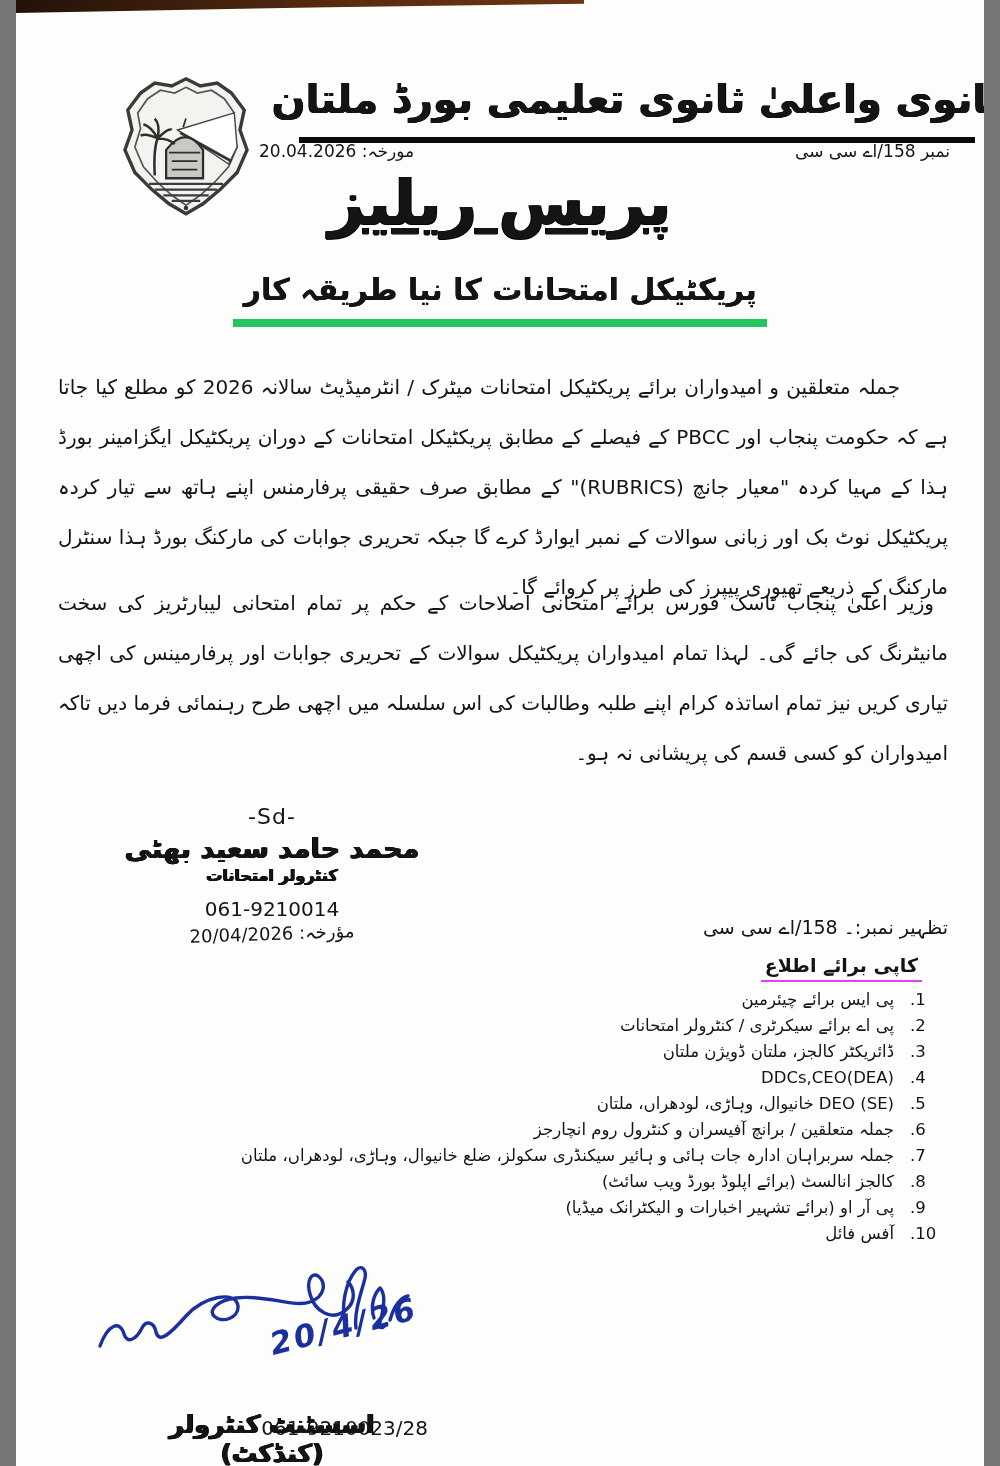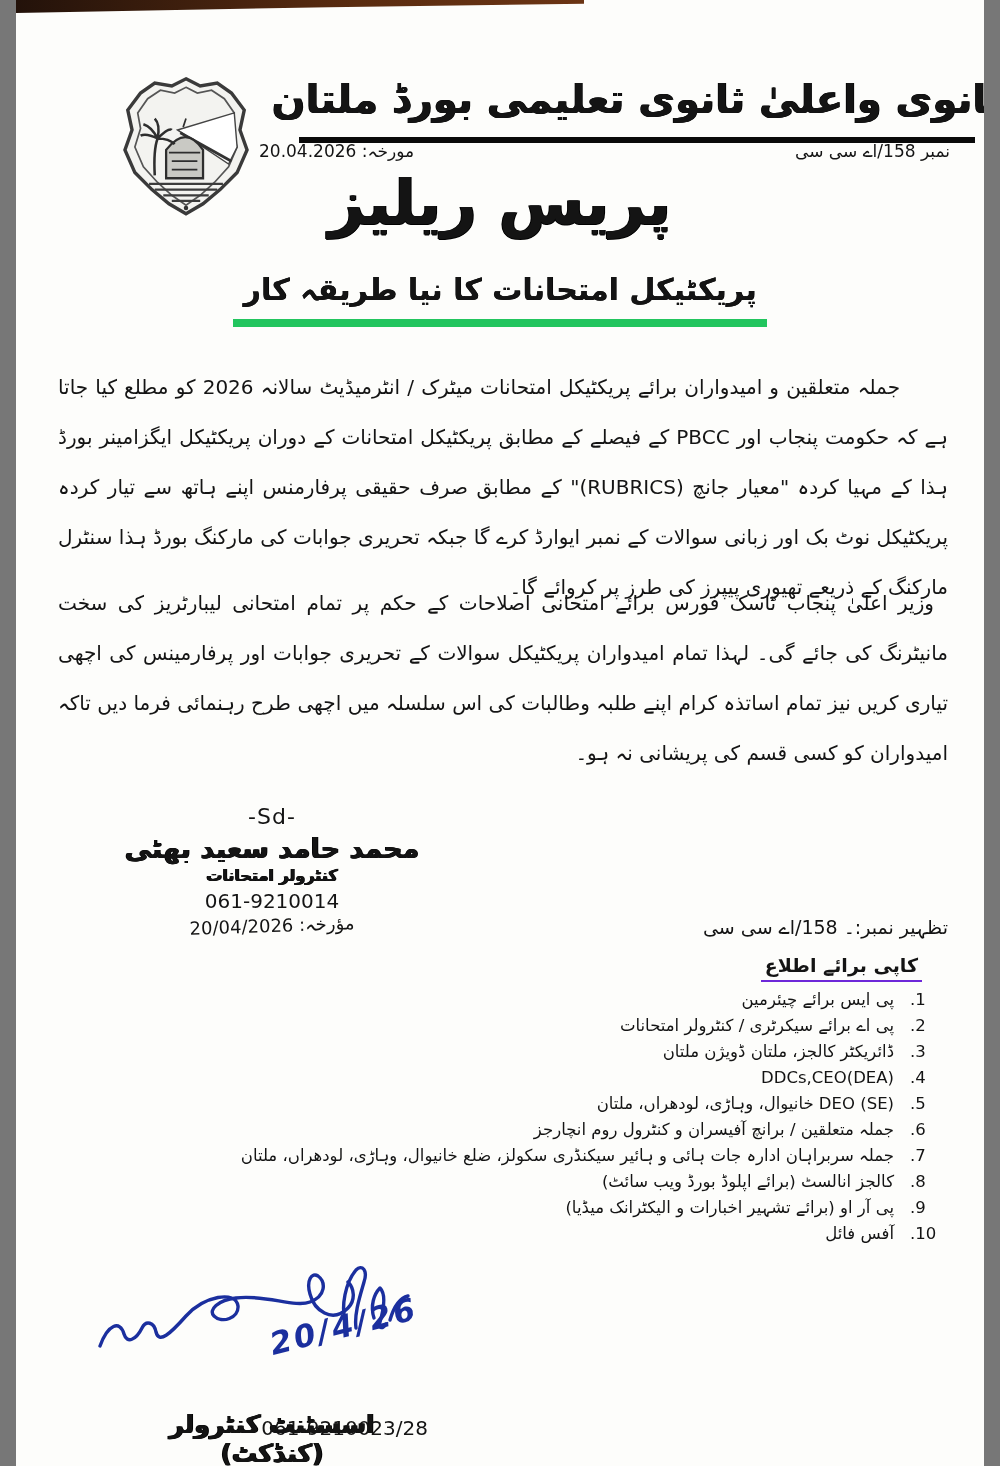--- a/index.html
+++ b/index.html
@@ -26,20 +26,21 @@
     text-shadow:0.6px 0 #000,-0.6px 0 #000;
     white-space:nowrap;
   }
   .title-underline{position:absolute;left:283px;top:137px;width:676px;height:6px;background:#0a0a0a;}
   .ref-no{position:absolute;right:34px;top:141px;direction:rtl;font-size:17px;white-space:nowrap;}
   .hdr-date{position:absolute;left:243px;top:141px;direction:rtl;font-size:17px;white-space:nowrap;}
   .press-release{
     position:absolute;left:0;top:166px;width:100%;text-align:center;
     direction:rtl;font-size:62px;font-weight:bold;
     text-shadow:1px 0 #000,-1px 0 #000,0 0.5px #000;
+    text-decoration:underline;
   }
   .subject-wrap{position:absolute;left:0;top:272px;width:100%;text-align:center;}
   .subject{
     display:inline-block;direction:rtl;font-size:30px;font-weight:bold;
     padding:0 10px 12px 10px;border-bottom:8px solid #22c55e;
     text-shadow:0.4px 0 #000;
   }
   .para{
     position:absolute;left:42px;right:36px;
     direction:rtl;text-align:justify;
@@ -47,26 +48,26 @@
   }
   .para1{top:362px;text-indent:48px;}
   .para2{top:578px;text-indent:14px;}
   .sig-block{
     position:absolute;left:100px;top:804px;width:312px;
     text-align:center;direction:rtl;
   }
   .sig-sd{font-size:22px;letter-spacing:1px;direction:ltr;}
   .sig-name{font-size:27px;font-weight:bold;margin-top:4px;text-shadow:0.7px 0 #000,-0.7px 0 #000;}
   .sig-desig{font-size:16px;font-weight:bold;margin-top:2px;text-shadow:0.7px 0 #000,-0.7px 0 #000;}
-  .sig-phone{font-size:20px;margin-top:4px;direction:ltr;}
+  .sig-phone{font-size:20px;margin-top:12px;direction:ltr;}
   .sig-date{font-size:18px;margin-top:2px;transform:rotate(-2deg);}
   .endorse-ref{position:absolute;right:36px;top:916px;direction:rtl;font-size:19px;white-space:nowrap;}
   .copy-head-wrap{position:absolute;right:62px;top:954px;}
   .copy-head{display:inline-block;direction:rtl;font-size:19px;font-weight:600;
-    padding:0 4px 4px 4px;border-bottom:2px solid #6d28d9;}
+    padding:0 4px 4px 4px;border-bottom:2px solid #d946ef;}
   .copy-list{position:absolute;right:36px;top:990px;width:600px;direction:rtl;}
   .copy-row{display:flex;direction:rtl;align-items:flex-start;height:26px;font-size:16.5px;white-space:nowrap;}
   .copy-no{width:38px;flex:0 0 38px;text-align:left;}
   .copy-text{margin-right:16px;}
   .hand-sign{position:absolute;left:72px;top:1262px;width:350px;height:112px;}
   .hand-date{
     position:absolute;left:252px;top:1308px;
     color:#1b2f9e;font-size:31px;font-style:italic;font-weight:600;
     transform:rotate(-14deg);letter-spacing:3px;direction:ltr;
   }

